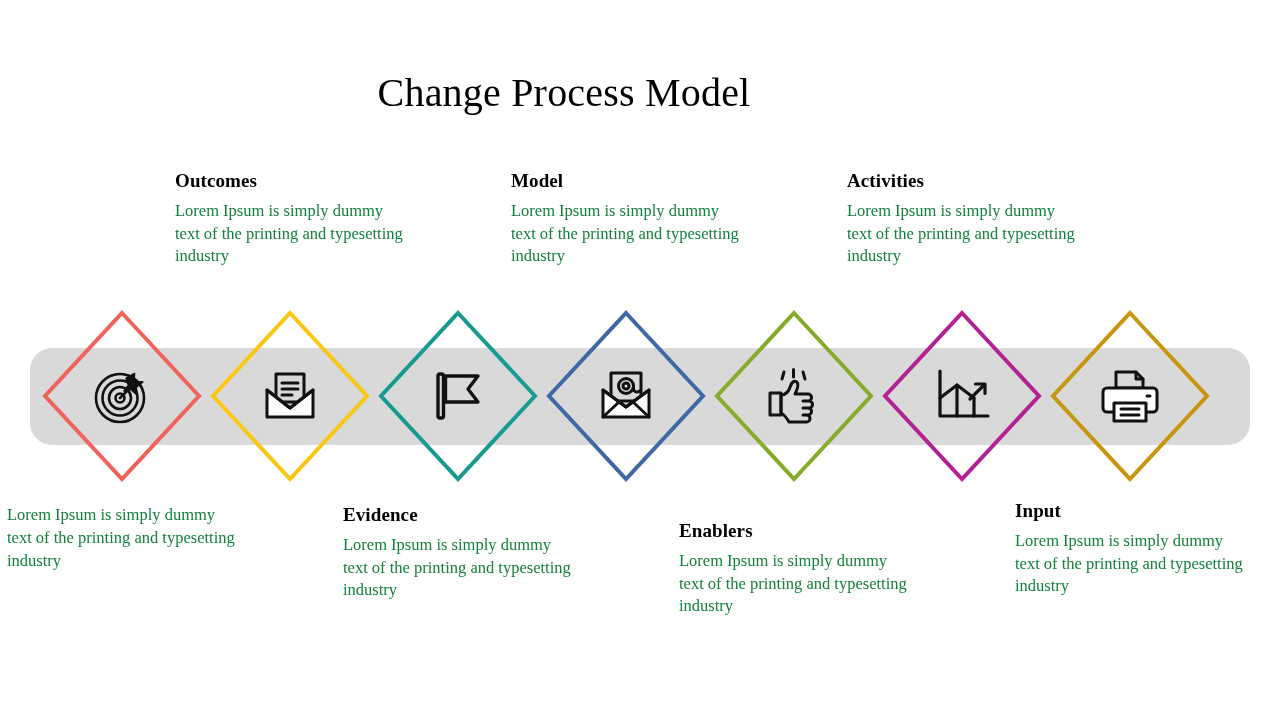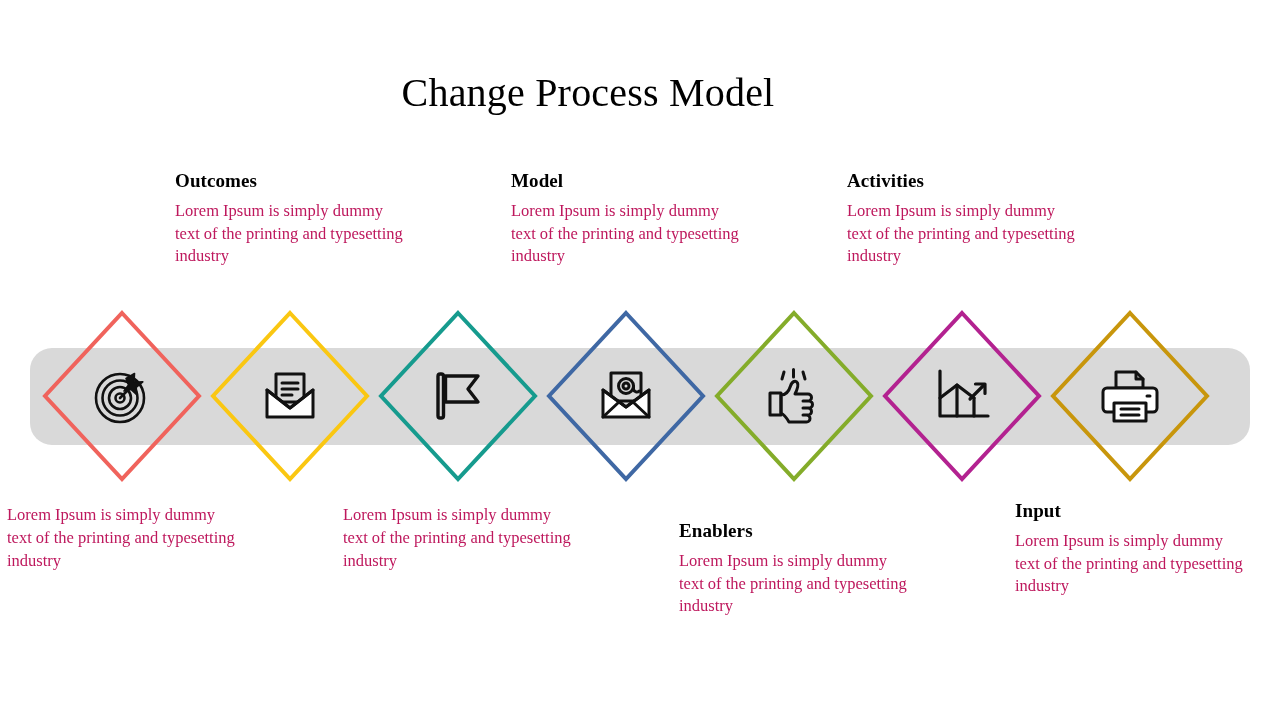--- a/index.html
+++ b/index.html
@@ -20,21 +20,20 @@
   #slide-title {
     position: absolute;
     top: 44px;
     left: 0;
     width: 1128px;
     text-align: center;
     font-size: 40px;
     font-weight: 400;
     letter-spacing: 0.2px;
     line-height: 1.1;
-    padding-left: 24px;
   }
 
   
   #diagram {
     position: absolute;
     left: 0;
     top: 0;
     width: 1280px;
     height: 720px;
   }
@@ -94,21 +93,21 @@
     font-weight: bold;
     line-height: 1.2;
     margin: 0 0 7px 0;
     letter-spacing: 0.1px;
   }
   .stage-body {
     font-size: 16.5px;
     font-weight: 400;
     line-height: 1.38;
     margin: 0;
-    color: #be185d;
+    color: #15803d;
   }
 </style>
 </head>
 <body style="background: rgb(255, 255, 255);">
 
 <h1 id="slide-title">Change Process Model</h1>
 
 <div id="diagram">
 
   <div id="process-band" style="background: rgb(217, 217, 217);"></div>
@@ -196,20 +195,21 @@
   <div class="stage-text below" id="text-1" style="left: 122px; top: 504px;">
     <div class="stage-body">Lorem Ipsum is simply dummy text of the printing and typesetting industry</div>
   </div>
 
   <div class="stage-text above" id="text-2" style="left: 290px; top: 170px;">
     <div class="stage-heading">Outcomes</div>
     <div class="stage-body">Lorem Ipsum is simply dummy text of the printing and typesetting industry</div>
   </div>
 
   <div class="stage-text below" id="text-3" style="left: 458px; top: 504px;">
+    <div class="stage-heading">Evidence</div>
     <div class="stage-body">Lorem Ipsum is simply dummy text of the printing and typesetting industry</div>
   </div>
 
   <div class="stage-text above" id="text-4" style="left: 626px; top: 170px;">
     <div class="stage-heading">Model</div>
     <div class="stage-body">Lorem Ipsum is simply dummy text of the printing and typesetting industry</div>
   </div>
 
   <div class="stage-text below" id="text-5" style="left: 794px; top: 520px;">
     <div class="stage-heading">Enablers</div>

